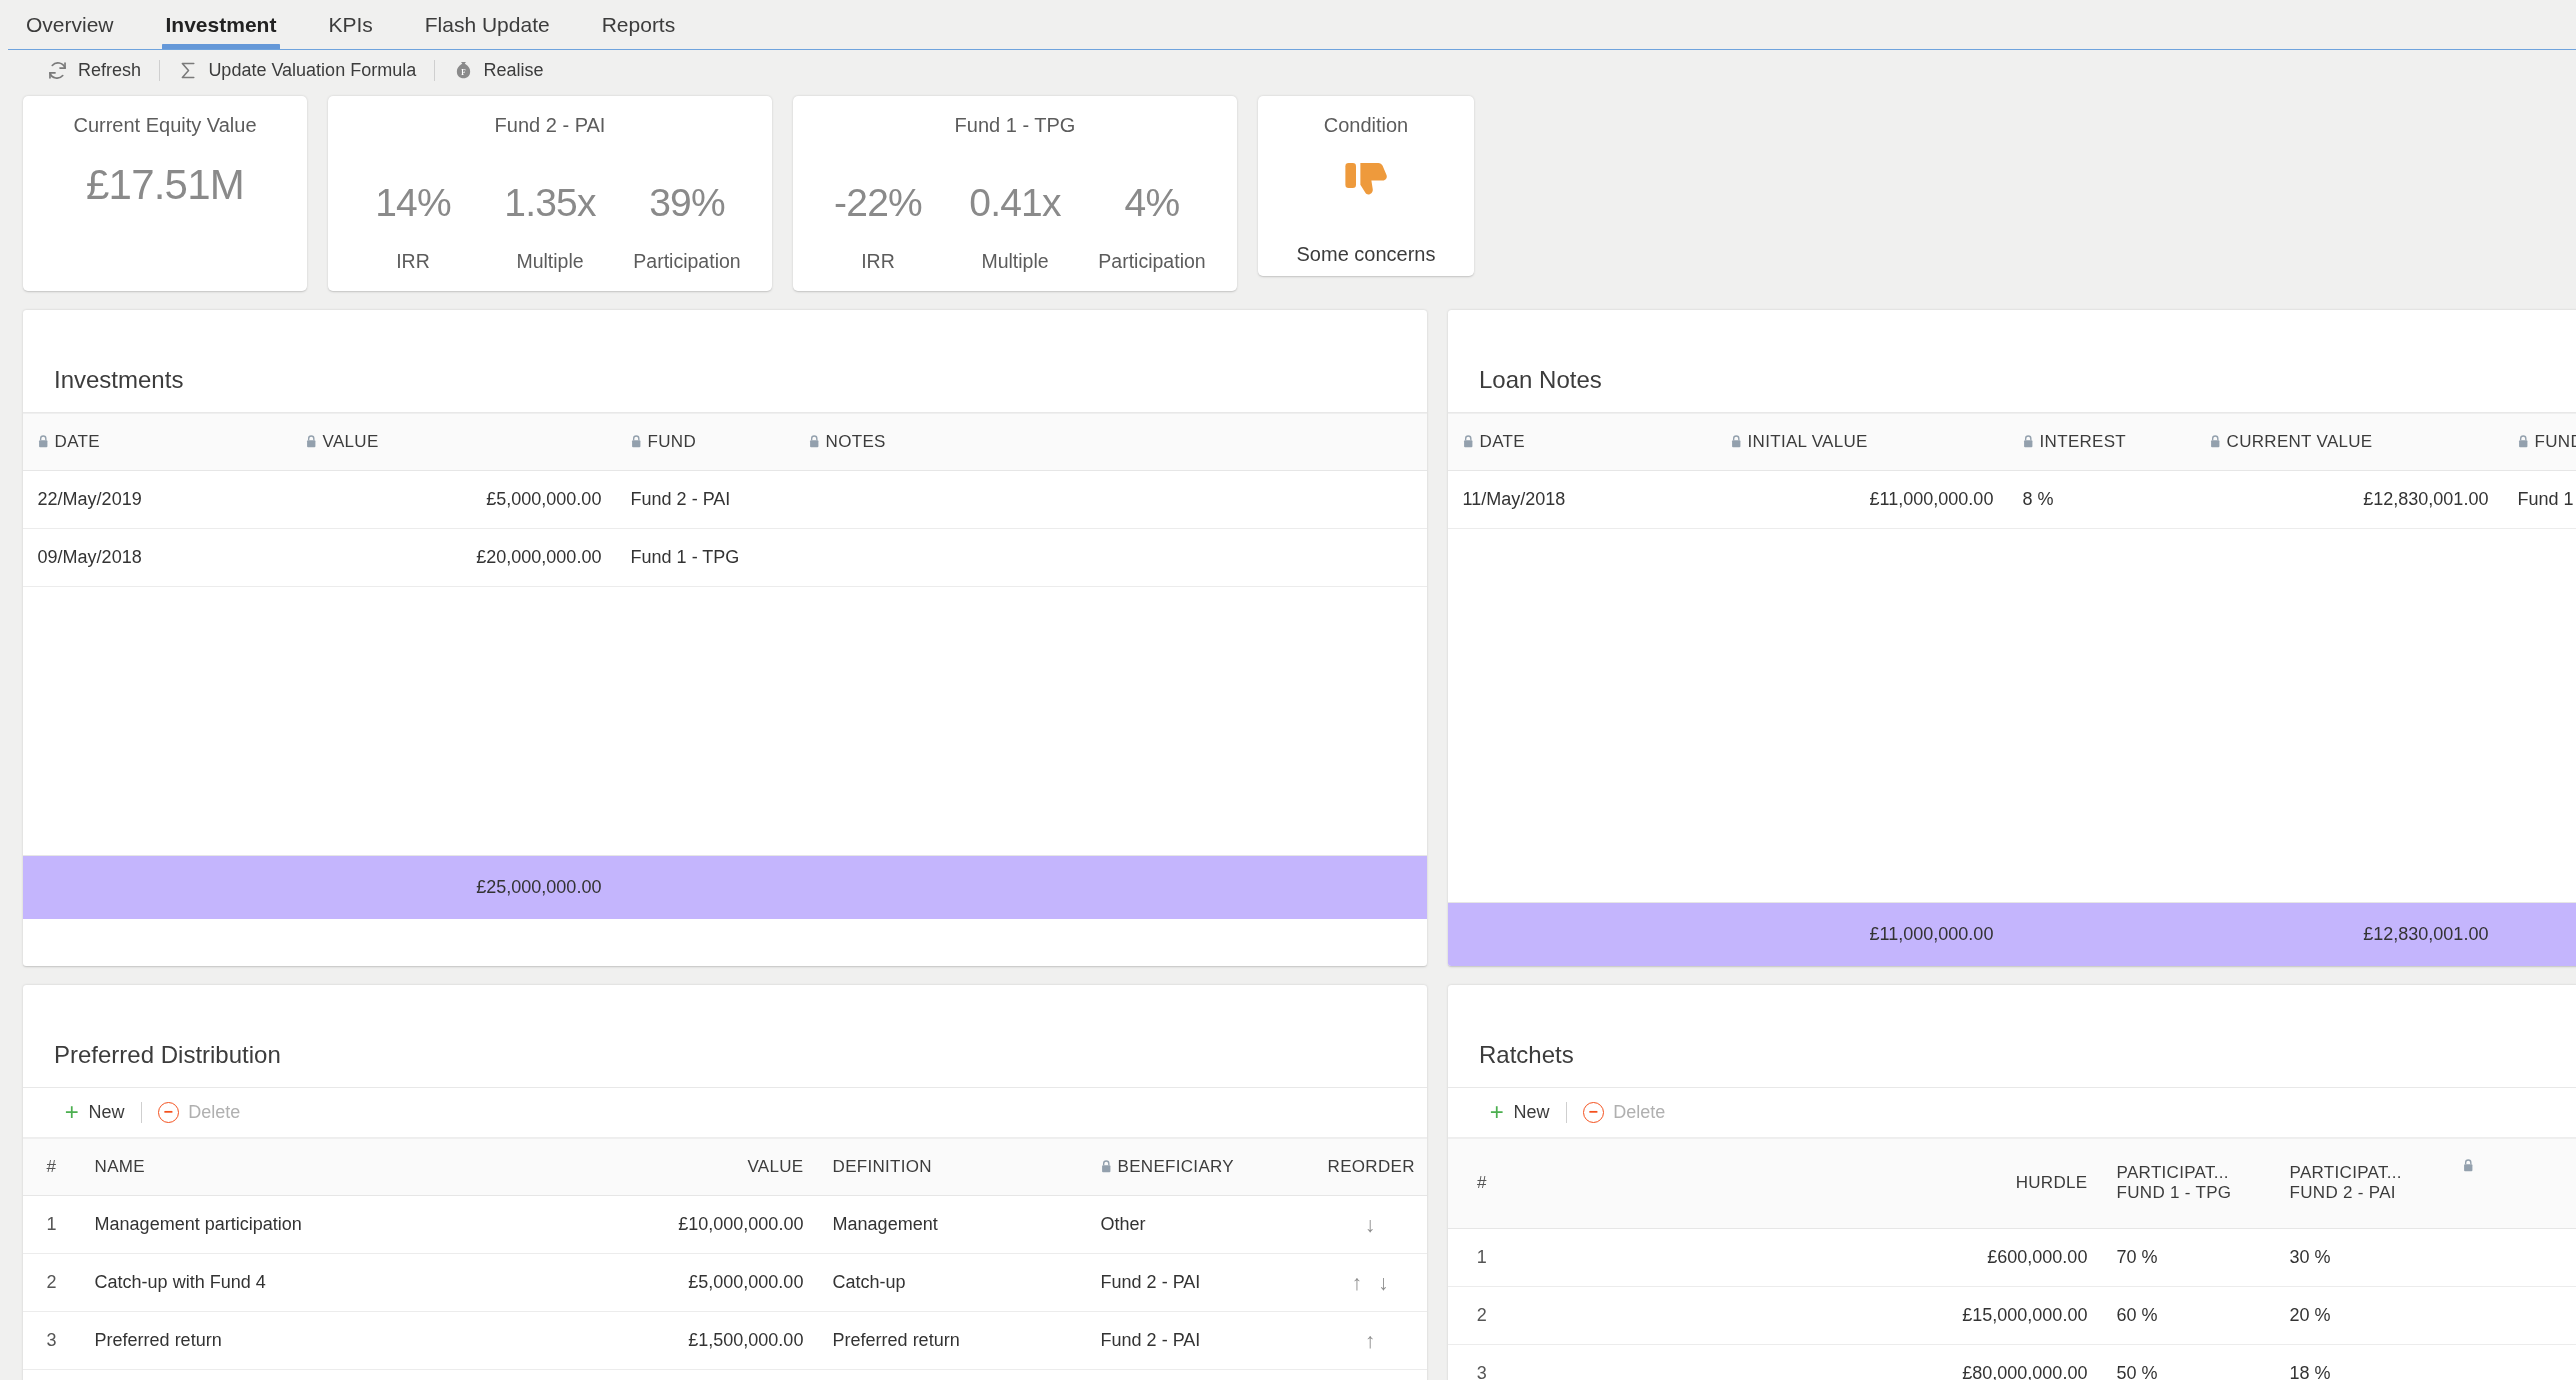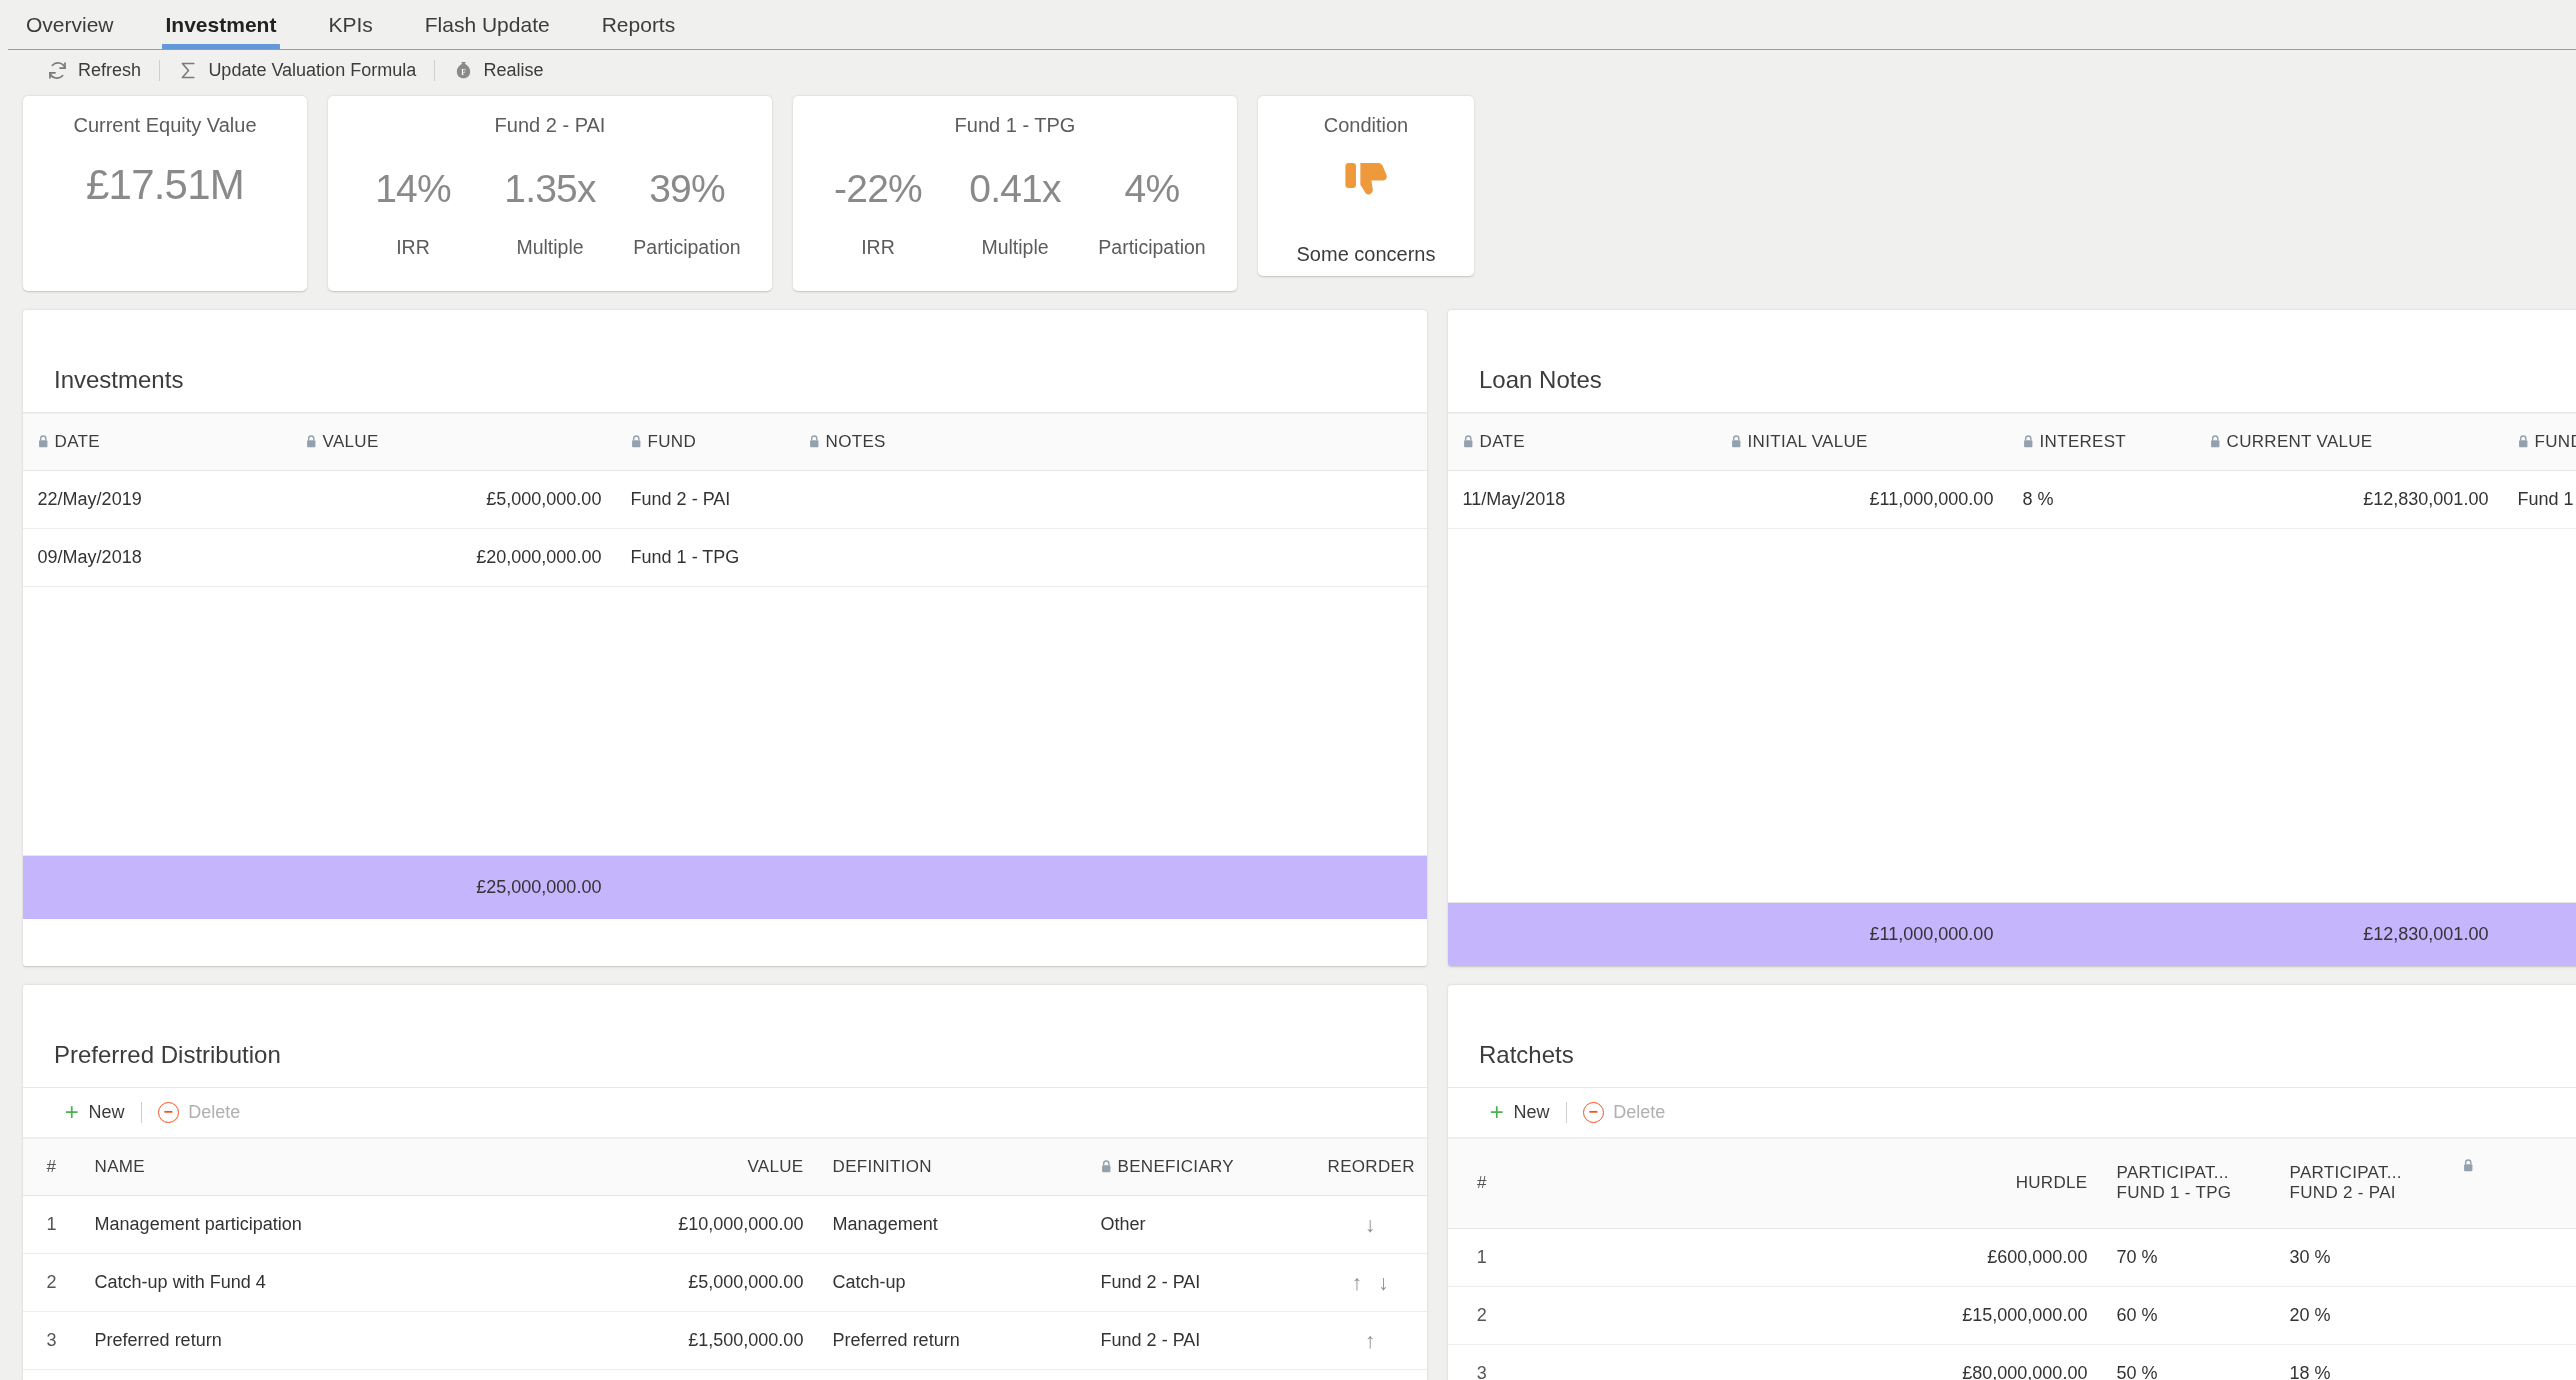--- a/index.html
+++ b/index.html
@@ -75,21 +75,21 @@
   .kpirow {
     display: flex;
     align-items: flex-start;
     gap: 21px;
     padding: 6.5px 0 0 23px;
   }
   .card {
     background: #ffffff;
     border-radius: 4.9px;
     box-shadow: 0 0.8px 2.4px rgba(0,0,0,0.14), 0 0.8px 0.8px rgba(0,0,0,0.06);
-    padding: 18px 24px 32px 24px;
+    padding: 18px 24px 18px 24px;
   }
   .card .card-title {
     font-size: 20px;
     color: #5c5c5c;
     text-align: center;
     font-weight: normal;
     white-space: nowrap;
   }
   .card-equity { width: 284px; height: 195px; display:flex; flex-direction:column; justify-content:flex-start; }
   .card-equity .big {

